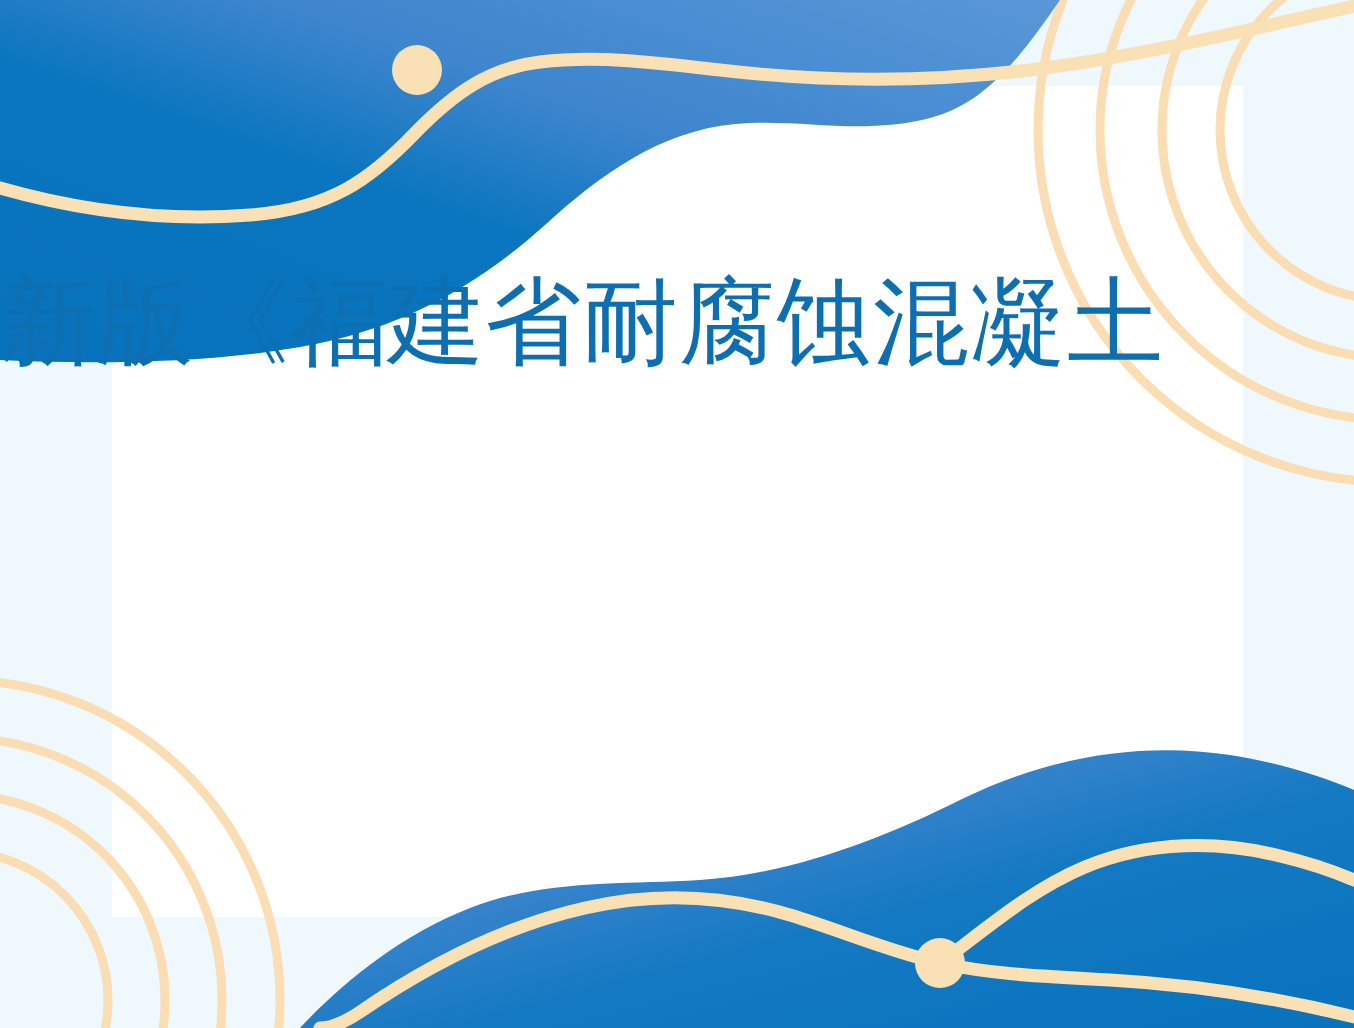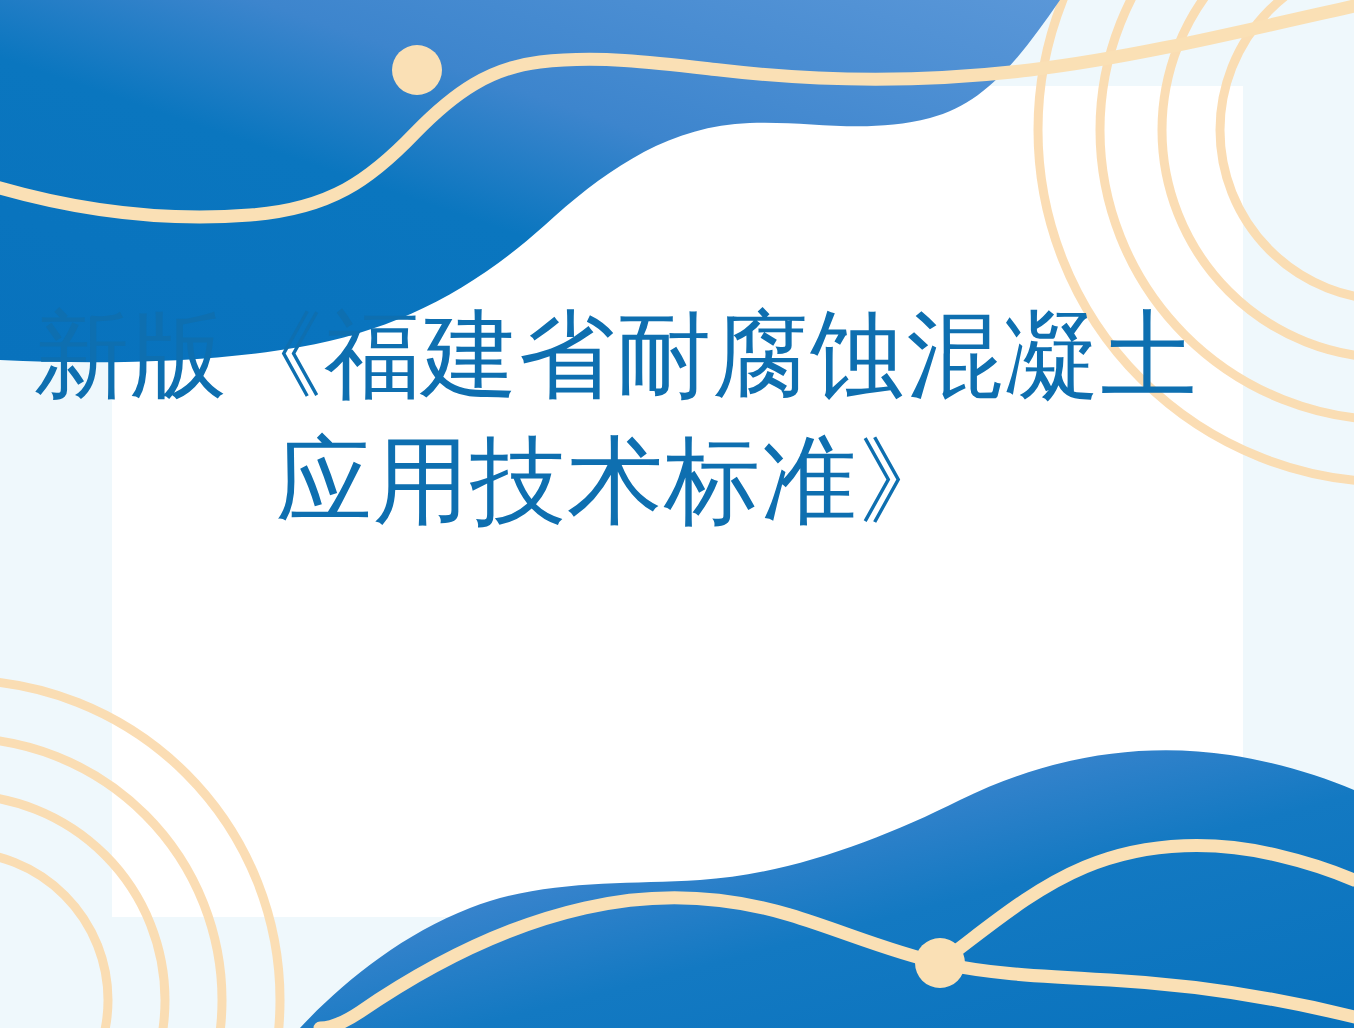--- a/index.html
+++ b/index.html
@@ -25,23 +25,22 @@
   }
   
   .deco-svg{
     position:absolute;left:0;top:0;
     width:1354px;height:1028px;
     pointer-events:none;
   }
   
   #title-block{
     position:absolute;
-    left:0;top:292px;
+    left:0;top:259px;
     width:1231px;
-    text-align:center;
     z-index:6;
   }
   .title-line{
     display:block;
     color:#0e6fb0;
     font-size:96px;
     line-height:126px;
     letter-spacing:1px;
     font-weight:400;
     white-space:nowrap;
@@ -129,16 +128,15 @@
     <path d="M940,963
              C985,930 1030,890 1085,867
              C1150,840 1220,841 1280,856
              C1310,863 1335,872 1354,880" fill="none" stroke="#fae0b5" stroke-width="13" stroke-linecap="round"></path>
 
     <circle cx="940" cy="963" r="25" fill="#fae0b5"></circle>
   </svg>
 
   <div id="title-block">
     <span class="title-line">新版《福建省耐腐蚀混凝土</span>
-    <span class="title-line">应用技术标准》</span>
   </div>
 
 </div>
 
 </body></html>

